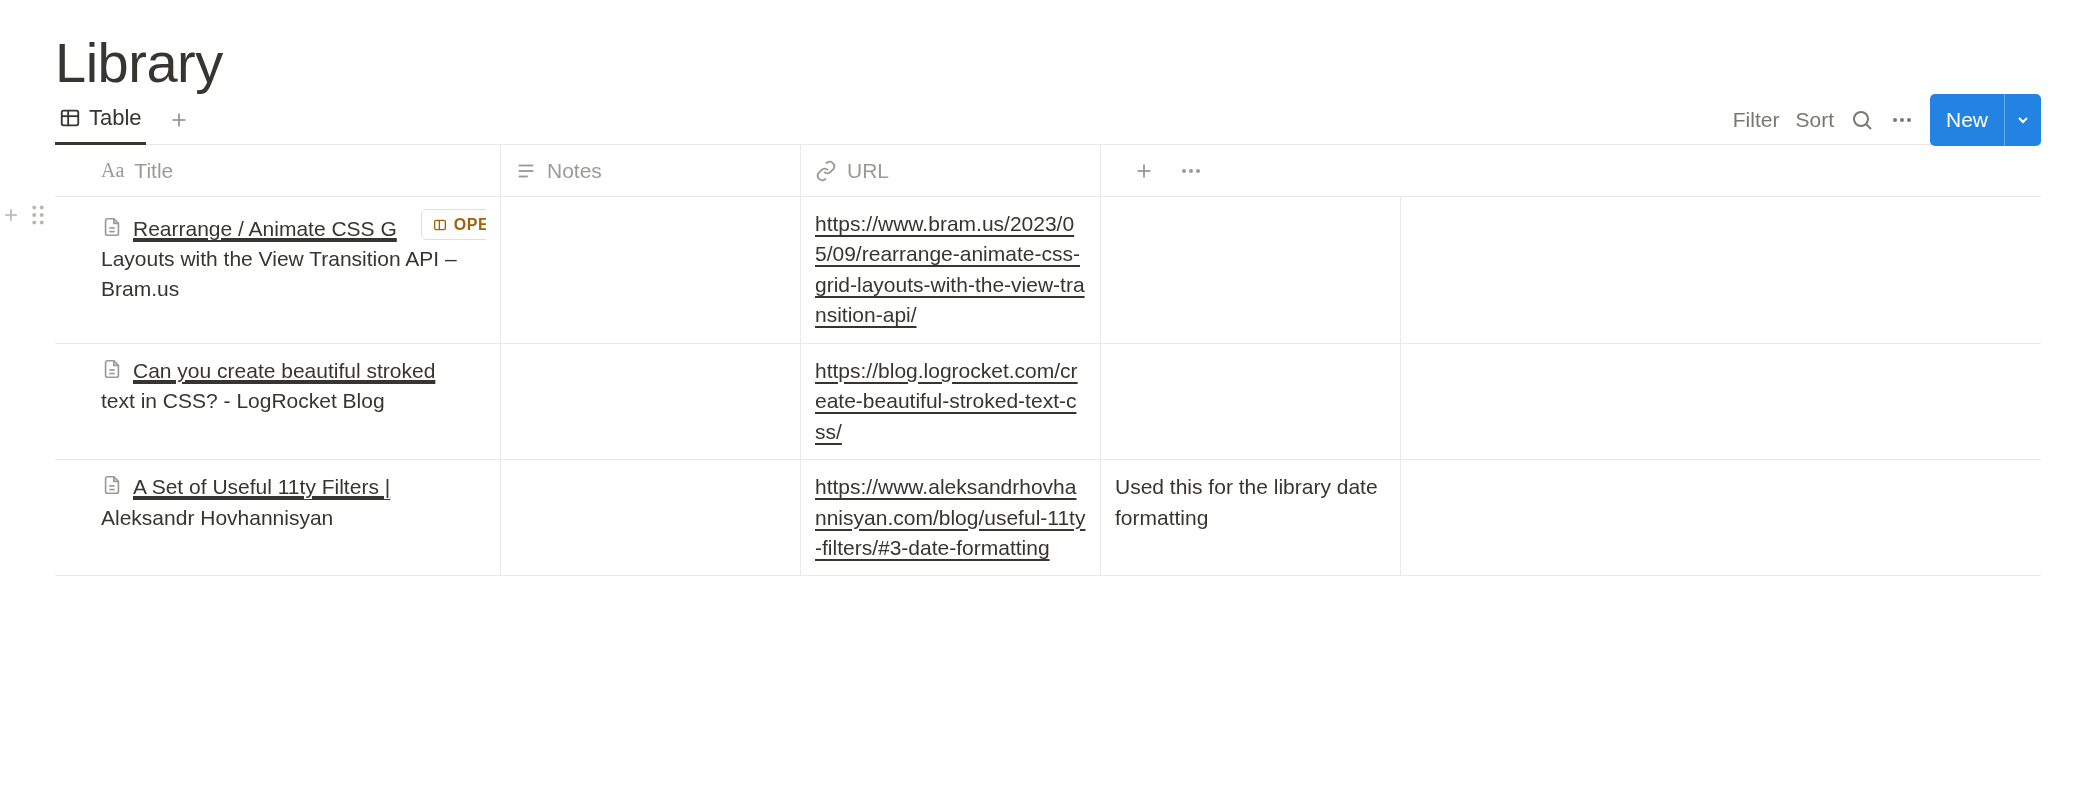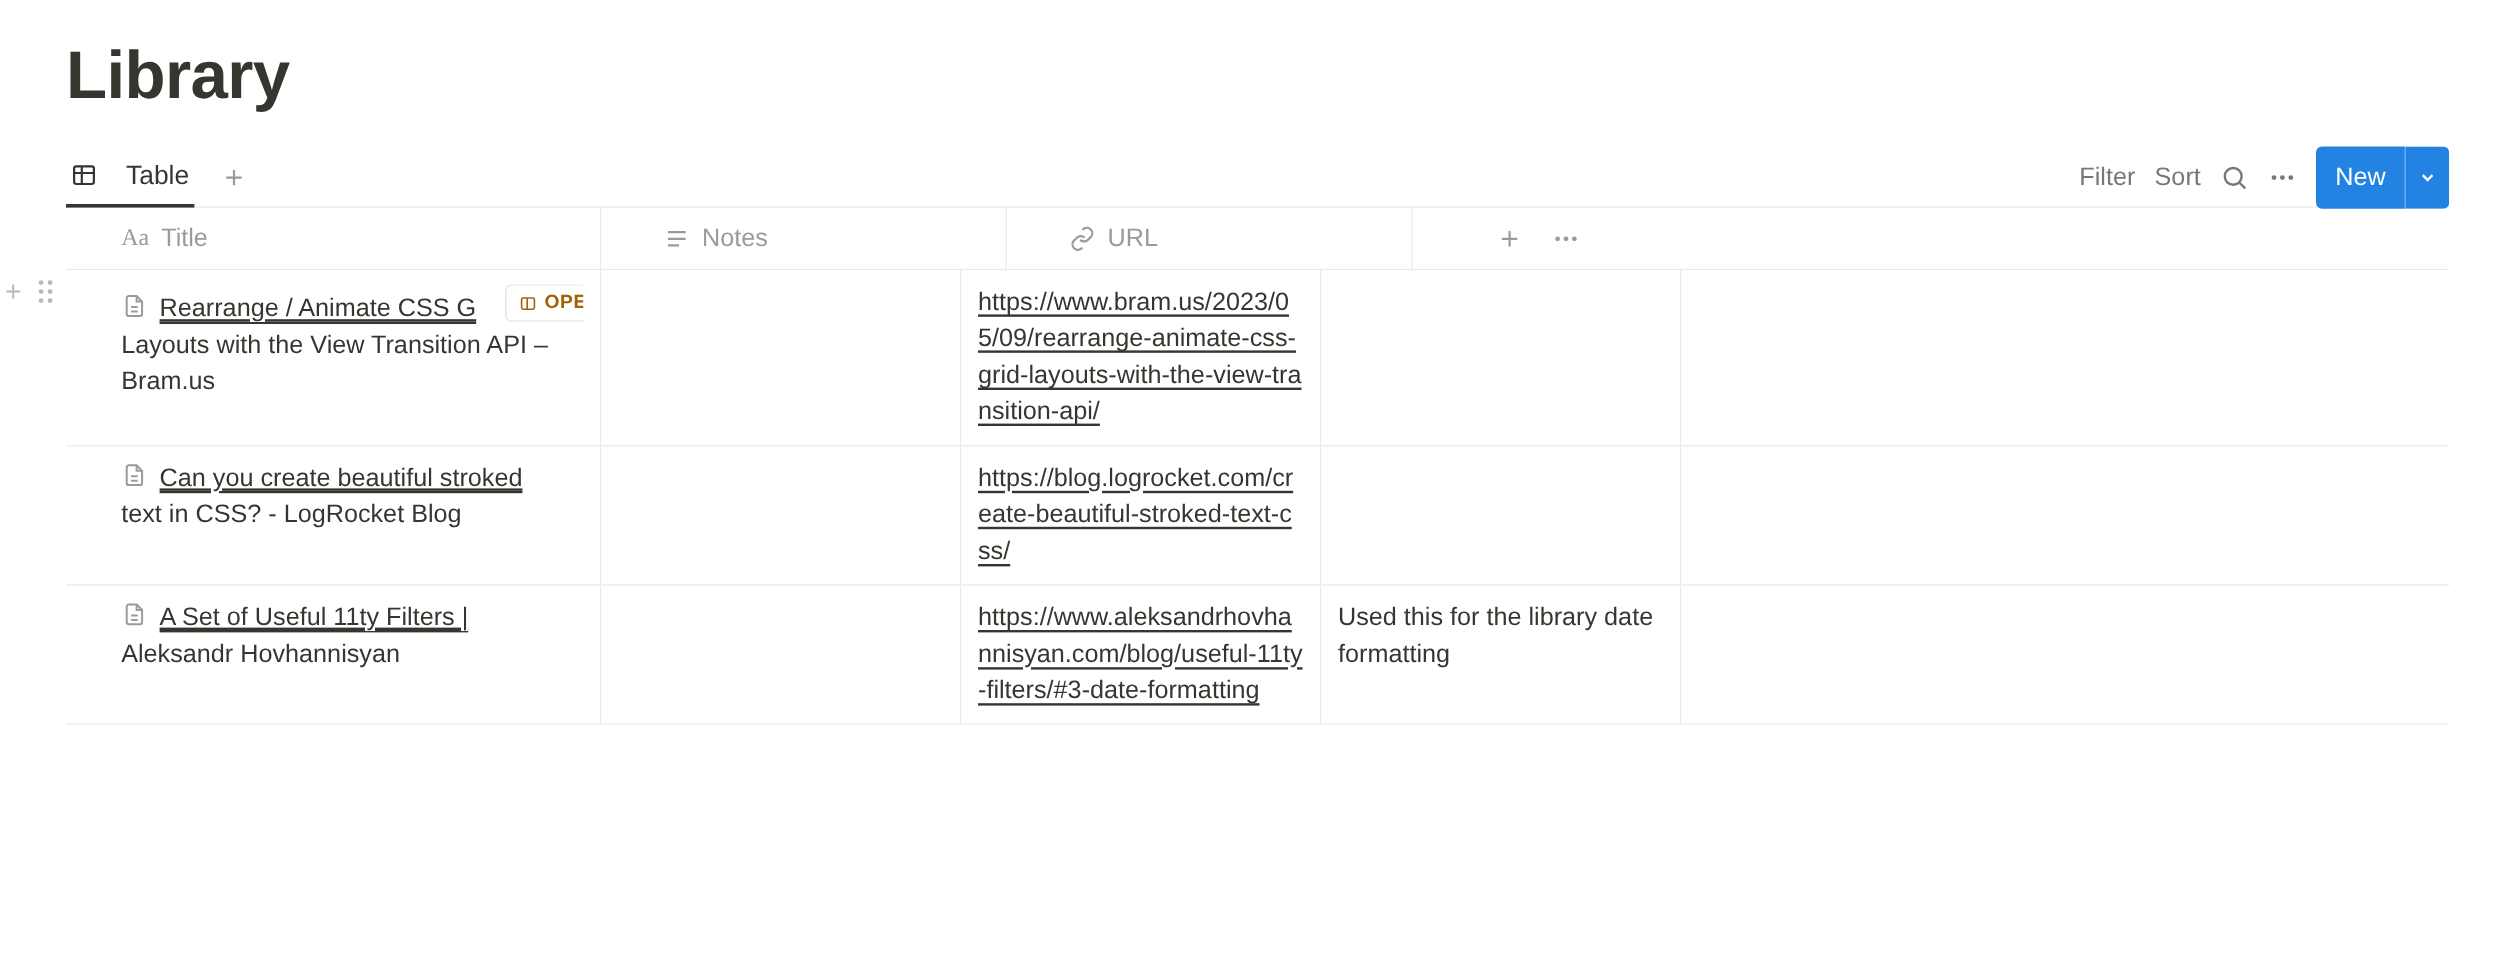--- a/index.html
+++ b/index.html
@@ -9,40 +9,39 @@
     color: #37352f;
     width: 2096px;
     height: 812px;
     overflow: hidden;
   }
   .page {
     padding: 30px 55px 0 55px;
   }
   .page-title {
     font-size: 56px;
-    font-weight: 700;
-    margin-bottom: 28px;
+    font-weight: 400;
     letter-spacing: -0.5px;
   }
   .view-bar {
     display: flex;
     align-items: center;
     justify-content: space-between;
     height: 50px;
     border-bottom: 1px solid #e9e9e7;
   }
   .view-tabs {
     display: flex;
     align-items: center;
     gap: 12px;
   }
   .view-tab {
     display: flex;
     align-items: center;
-    gap: 24px;
+    gap: 8px;
     font-size: 22px;
     font-weight: 500;
     height: 50px;
     padding: 0 4px;
     border-bottom: 3px solid #37352f;
     cursor: pointer;
   }
   .view-tab .icon { color: #37352f; }
   .add-view {
     color: #9b9a97;
@@ -95,21 +94,20 @@
   }
   .table-wrap {
     position: relative;
   }
   .table-header-row, .table-row {
     display: flex;
     border-bottom: 1px solid #e9e9e7;
   }
   .table-header-row {
     height: 52px;
-    gap: 38px;
   }
   .col-title { width: 446px; border-right: 1px solid #e9e9e7; }
   .col-tags  { width: 300px; border-right: 1px solid #e9e9e7; }
   .col-url   { width: 300px; border-right: 1px solid #e9e9e7; }
   .col-notes { width: 300px; border-right: 1px solid #e9e9e7; }
   .col-actions { flex: 1; }
   .header-cell {
     display: flex;
     align-items: center;
     gap: 10px;

